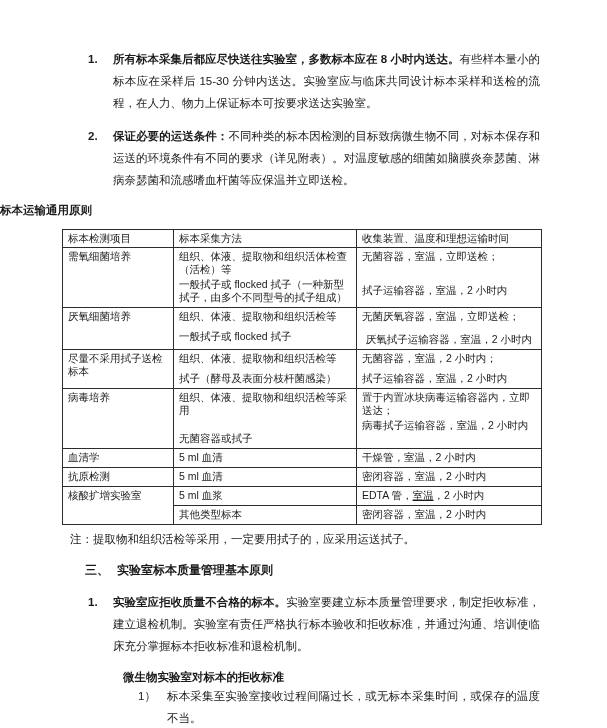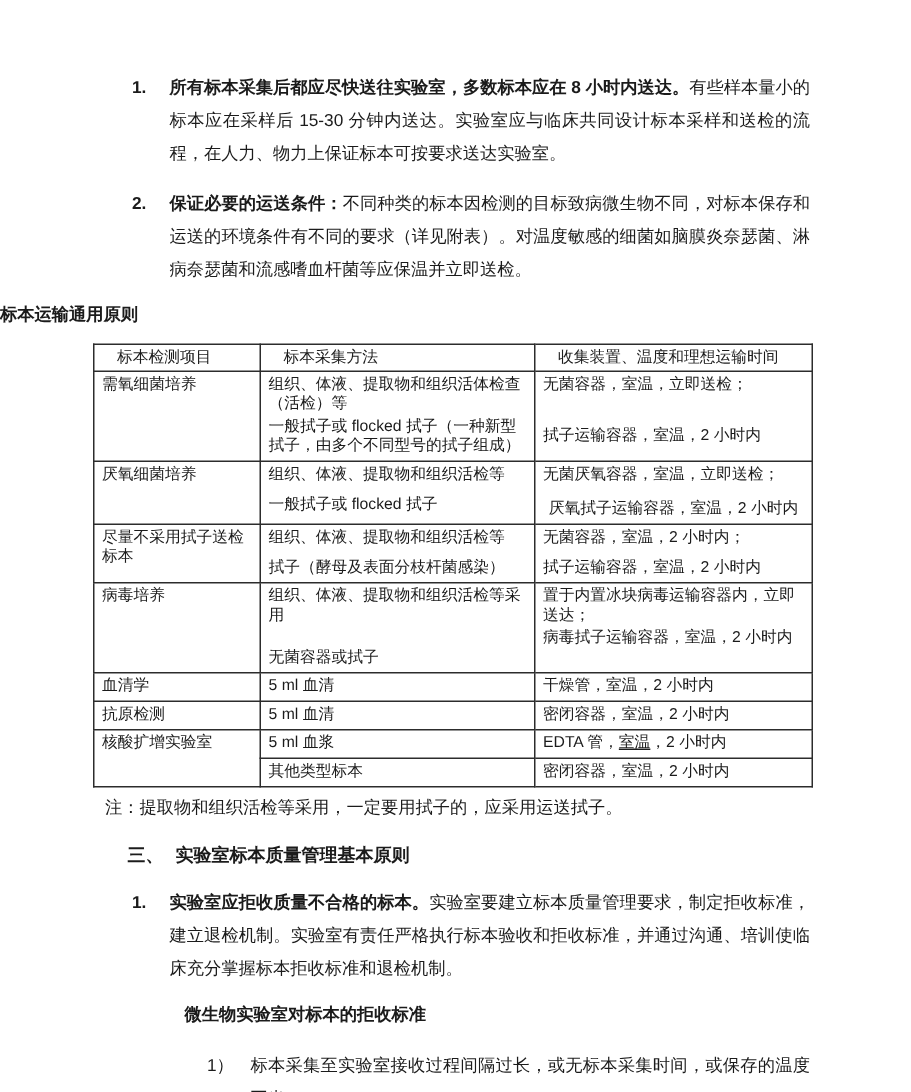--- a/index.html
+++ b/index.html
@@ -44,21 +44,21 @@
   table.transport td, table.transport th {
     border: 1px solid #2c2c2c;
     font-size: 10.5px;
     line-height: 13px;
     font-weight: normal;
     text-align: left;
     vertical-align: top;
     padding: 2px 5px 3px 5px;
     overflow: hidden;
   }
-  table.transport th { vertical-align: middle; padding: 2px 15px; }
+  table.transport th { vertical-align: middle; padding: 2px 5px; }
   th.center { text-align: center; }
   td.itemcol { vertical-align: middle; }
   .cellp { text-align: left; }
   .g2  { margin-top: 2px; }
   .g7  { margin-top: 7px; }
   .g10 { margin-top: 10px; text-align: center; }
   .g15 { margin-top: 15px; }
   .g21 { margin-top: 21px; }
   .uline { text-decoration: underline; text-underline-offset: 1px; }
 
@@ -70,21 +70,21 @@
   .section-heading {
     display: flex;
     margin: 15px 0 13px 85px;
     font-size: 12px;
     line-height: 16px;
     font-weight: bold;
   }
   .section-heading .num { margin-right: 8px; }
 
   .sub-heading {
-    margin: 12px 0 15px 123px;
+    margin: 12px 0 0 123px;
     font-size: 11.5px;
     line-height: 16px;
     font-weight: bold;
   }
   
   .ritem {
     display: flex;
     margin-left: 138px;
     width: 402px;
     font-size: 11.5px;

